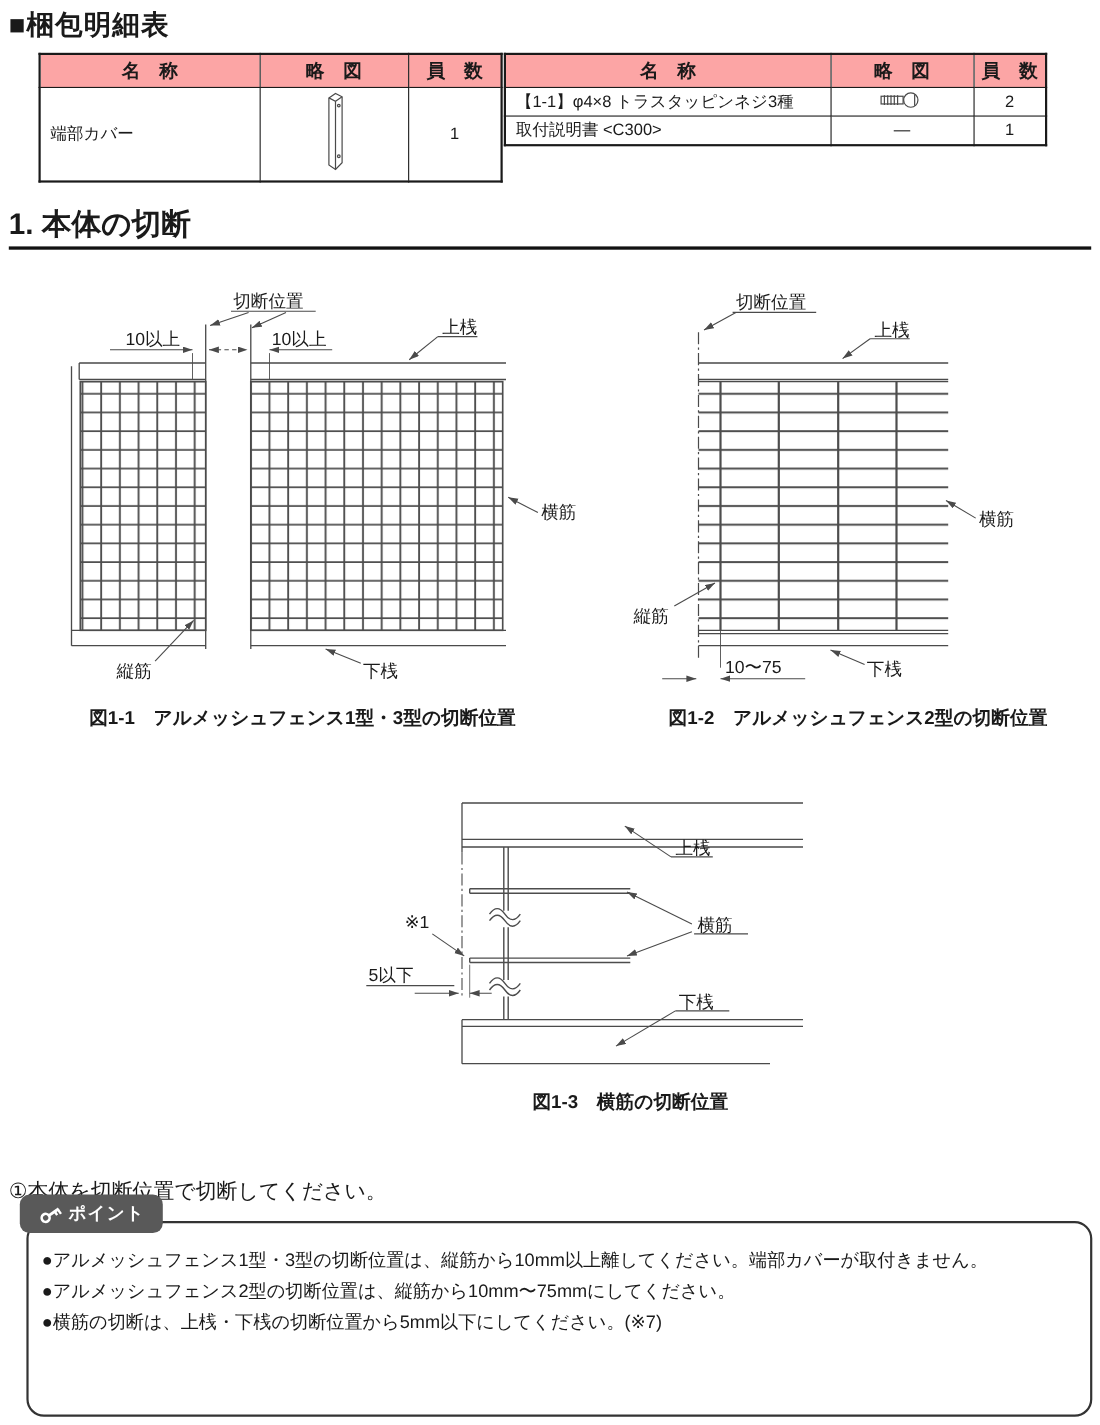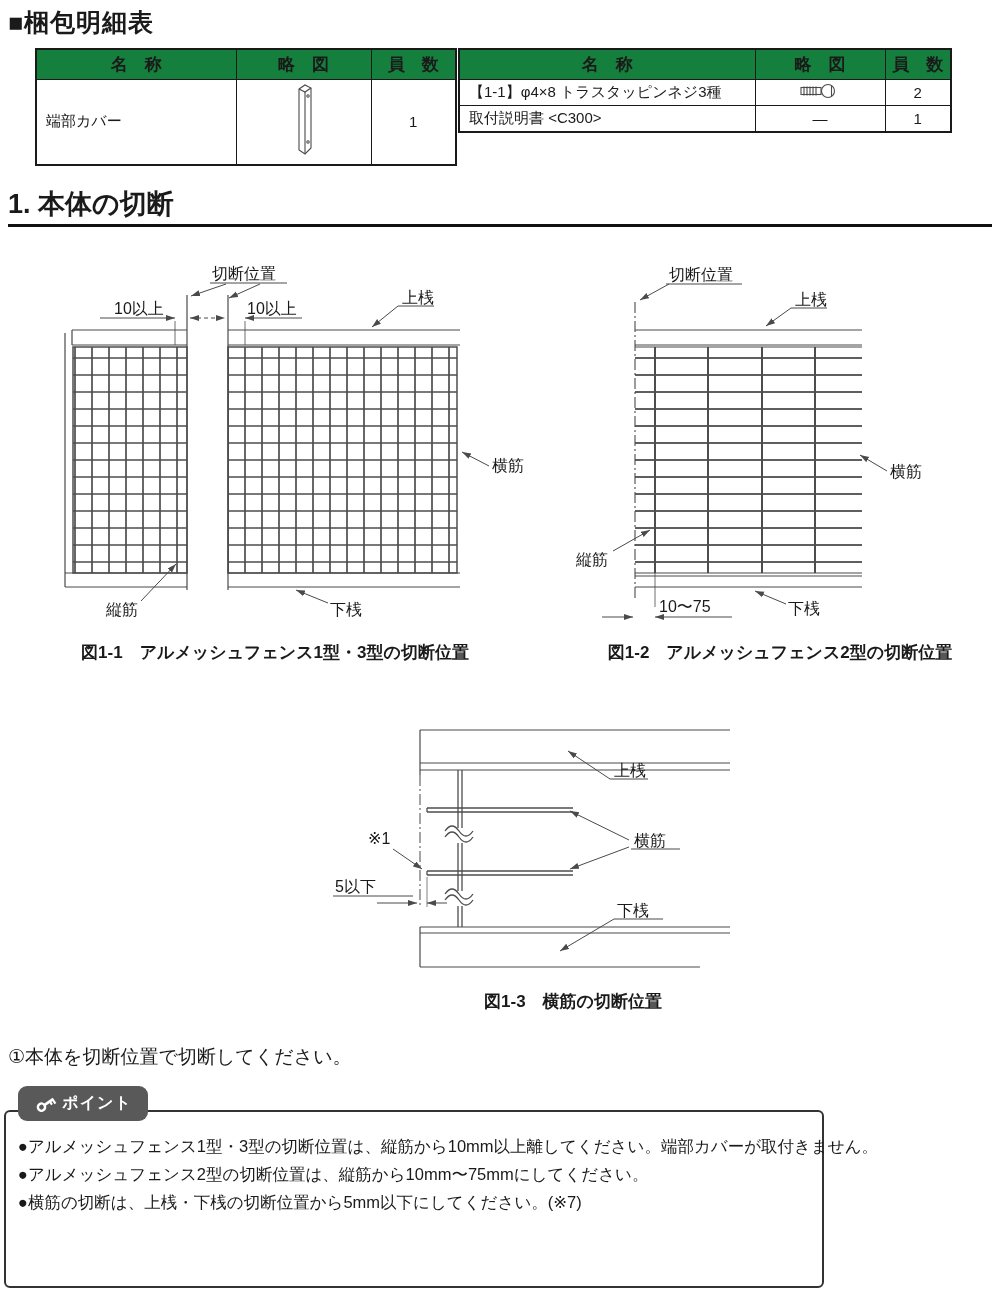--- a/index.html
+++ b/index.html
@@ -3,30 +3,30 @@
 <meta charset="utf-8">
 <style>
   html,body{margin:0;padding:0;background:#fff;}
   .page{position:relative;width:1000px;height:1295px;background:#ffffff;
         font-family:"Liberation Sans","DejaVu Sans",sans-serif;color:#1a1a1a;overflow:hidden;}
   .abs{position:absolute;}
   .doc-title{left:8px;top:6px;font-size:25px;font-weight:bold;letter-spacing:1px;}
   table.pk{border-collapse:collapse;table-layout:fixed;}
   table.pk td{border:1px solid #1a1a1a;font-size:15px;overflow:hidden;white-space:nowrap;}
   table.pk{border:2px solid #1a1a1a;}
-  table.pk td.hd{background:#15803d;text-align:center;font-weight:bold;font-size:17px;height:27px;font-family:Liberation Serif, serif;}
+  table.pk td.hd{background:#fca5a5;text-align:center;font-weight:bold;font-size:17px;height:27px;font-family:Liberation Serif, serif;}
   td.nm{padding-left:9px;}
   td.ct{text-align:center;}
   .lt td{font-size:17px;}
   .section-title{left:8px;top:186px;font-size:27px;font-weight:bold;}
   .section-rule{left:8px;top:224px;width:984px;height:3px;background:#111;}
   .figcap{font-size:17px;font-weight:bold;text-align:center;}
   svg text{font-size:16px;fill:#1a1a1a;font-family:"Liberation Sans","DejaVu Sans",sans-serif;}
-  .step-text{left:8px;top:1044px;font-size:19px;text-align:right;}
-  .point-box{left:4px;top:1110px;width:820px;height:178px;border:2px solid #333;border-radius:6px;box-sizing:border-box;
+  .step-text{left:8px;top:1070px;font-size:19px;text-align:right;}
+  .point-box{left:24px;top:1110px;width:969px;height:178px;border:2px solid #333;border-radius:16px;box-sizing:border-box;
              padding:20px 12px 0 12px;}
   .point-badge{left:18px;top:1086px;width:130px;height:35px;background:#595959;border-radius:9px;
                display:flex;align-items:center;justify-content:center;gap:4px;z-index:3;}
   .point-badge span{color:#ffffff;font-weight:bold;font-size:16px;letter-spacing:1px;}
   .pline{font-size:16.5px;line-height:28px;white-space:nowrap;}
   .pline.cont{padding-left:16px;}
 </style>
 </head>
 <body>
 

